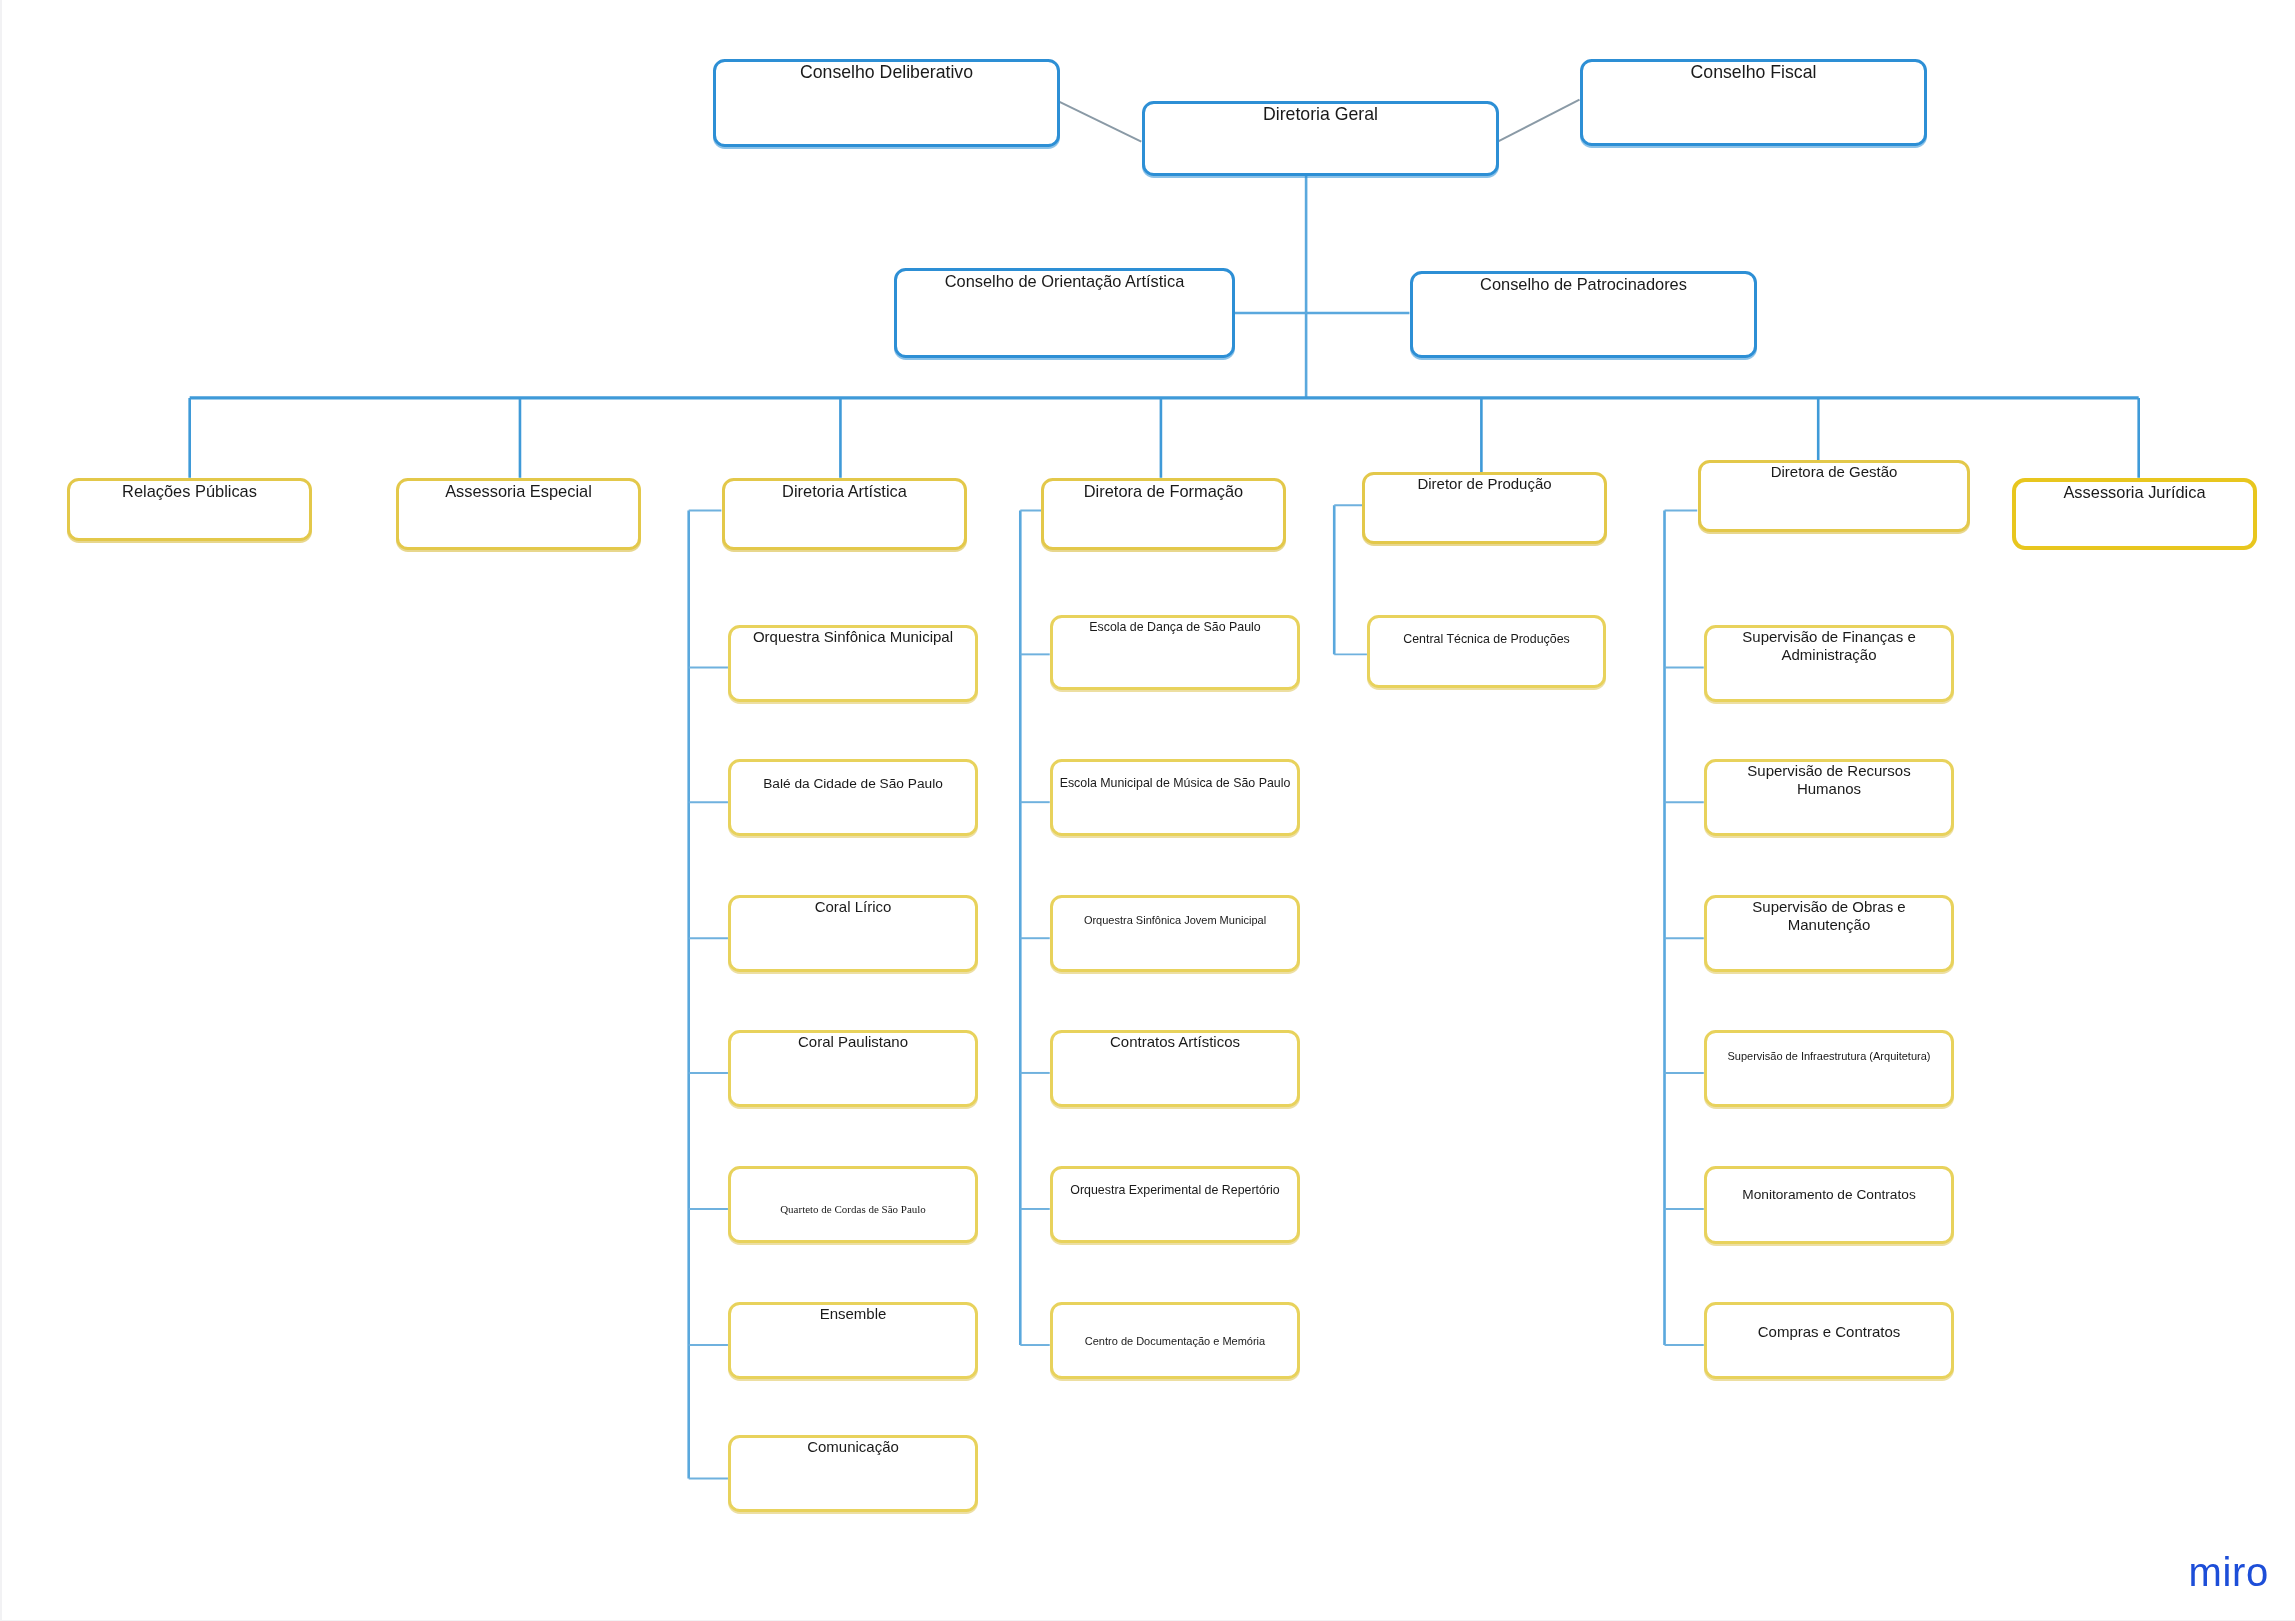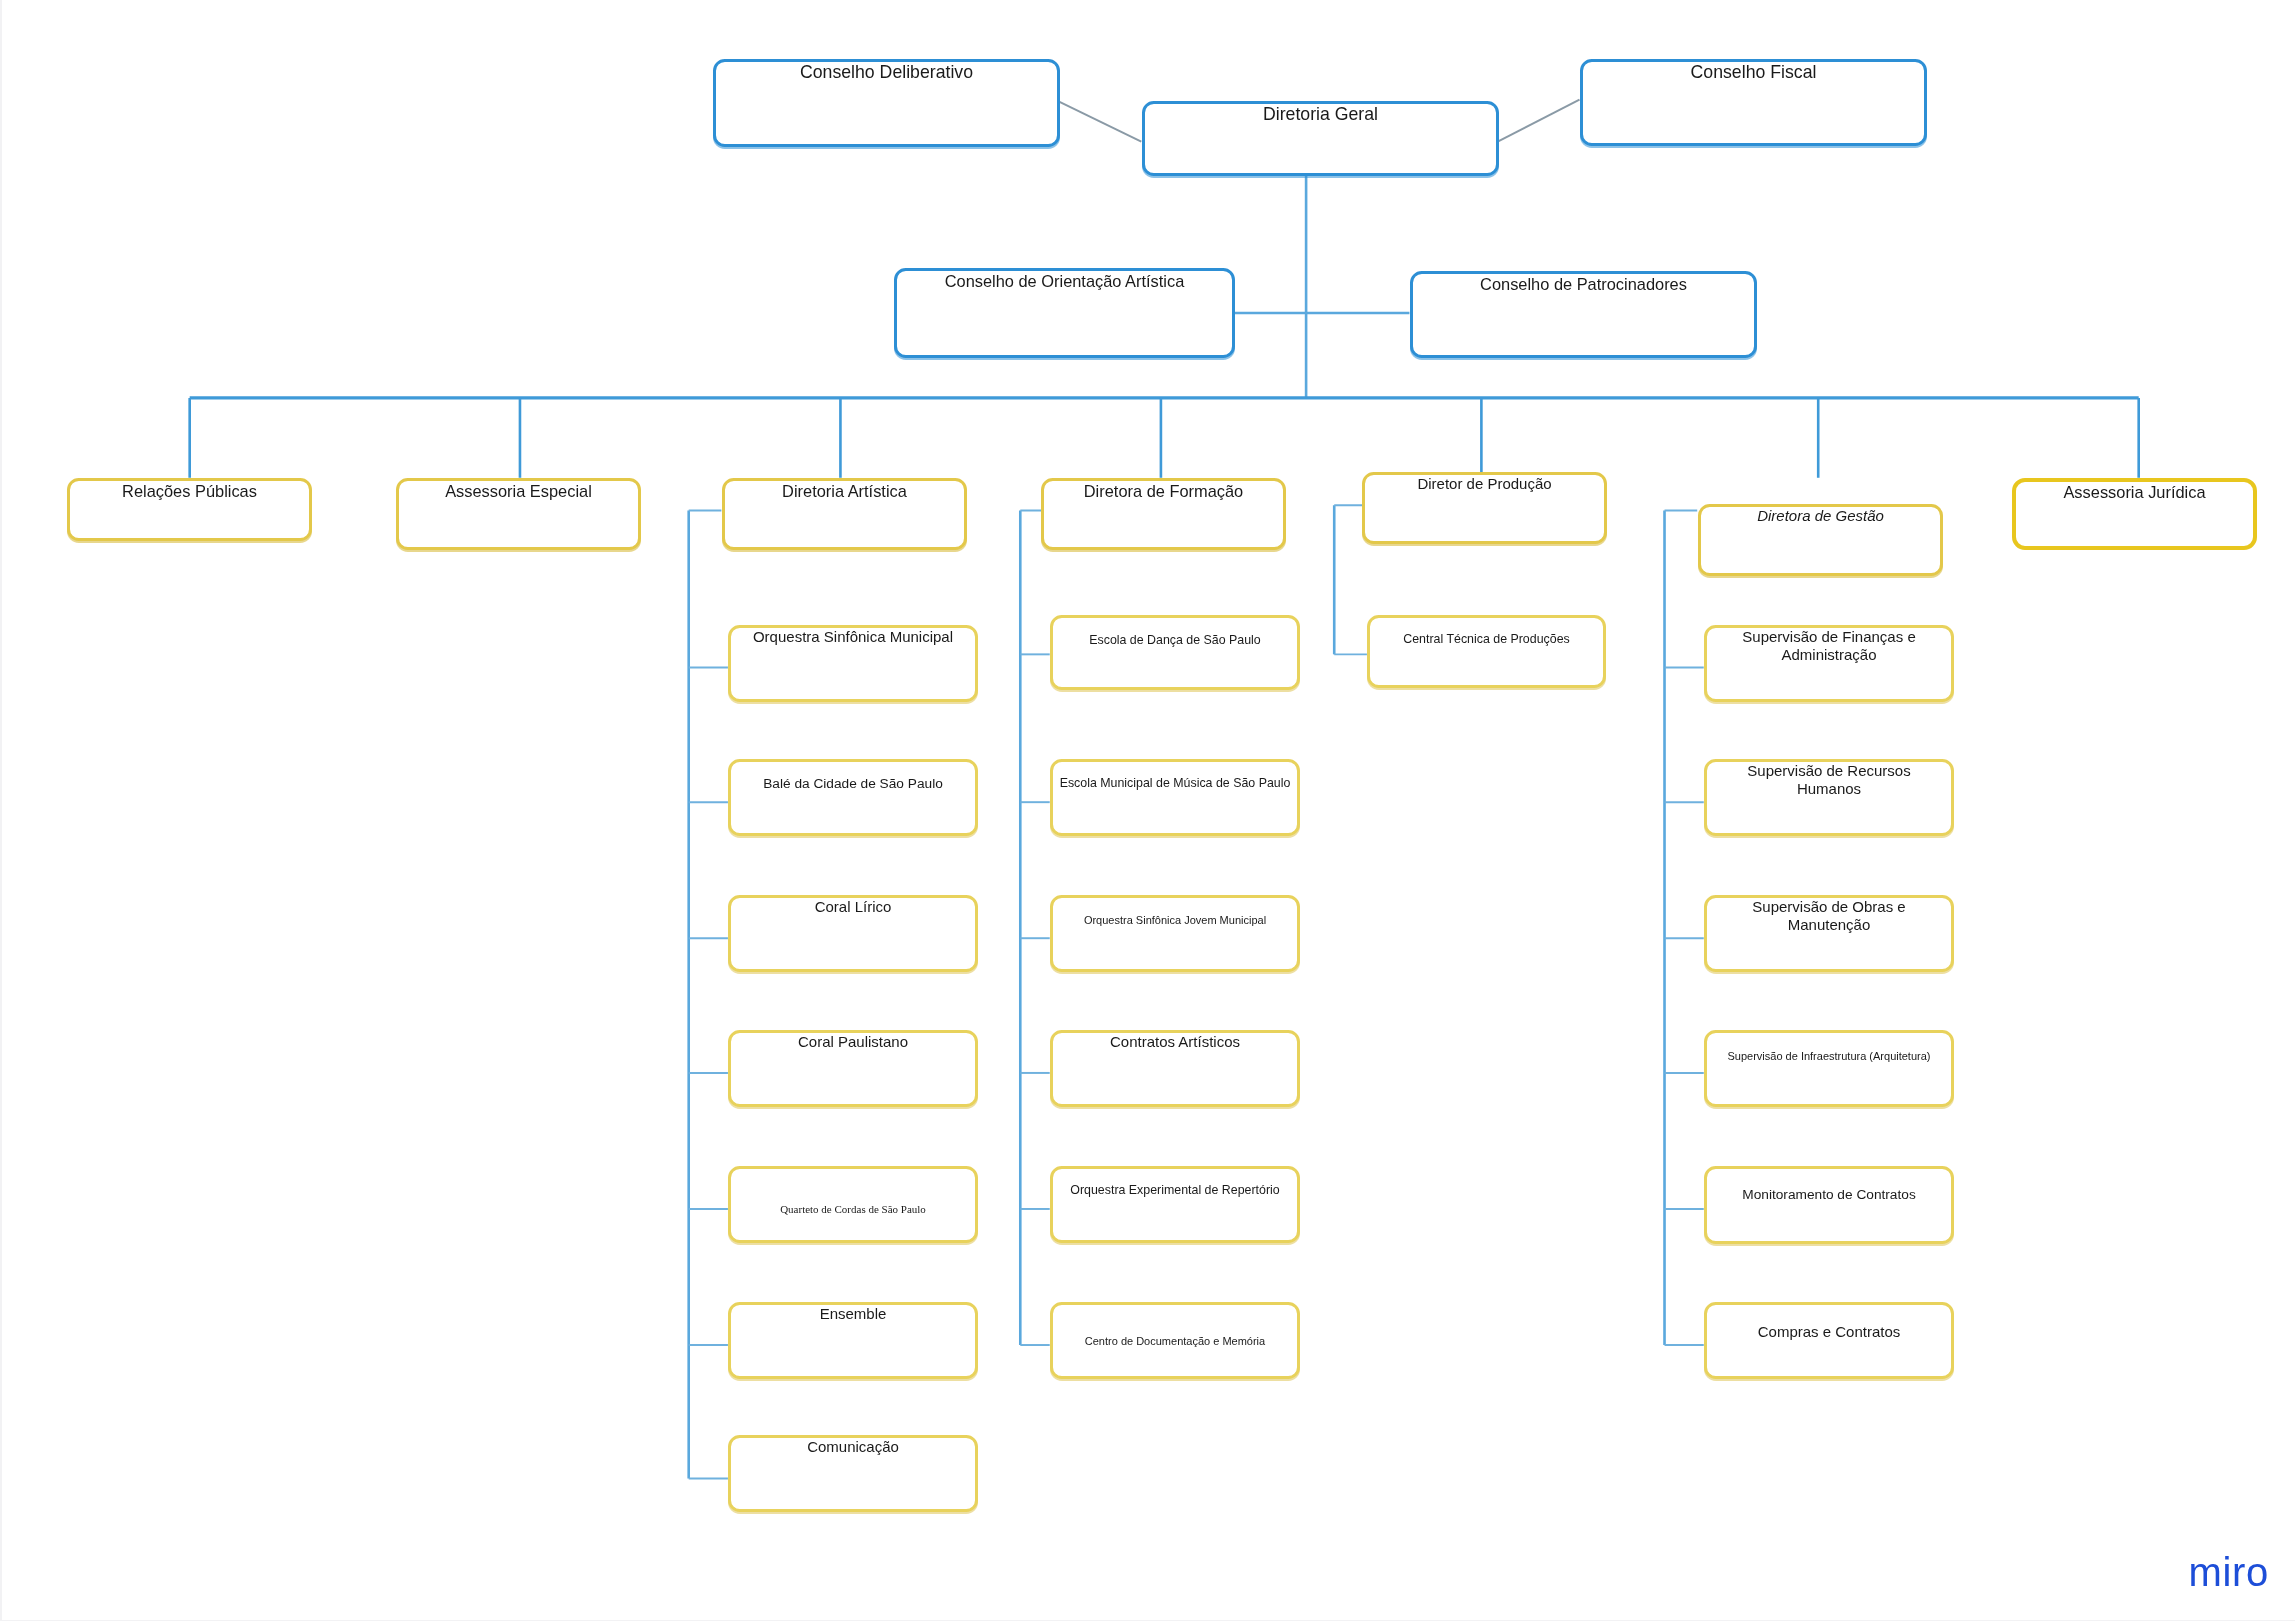--- a/index.html
+++ b/index.html
@@ -211,21 +211,21 @@
   </div>
 
   <div class="node gold" style="left:1041px; top:478px; width:245px; height:72px;">
     <span class="label t-md2">Diretora de Formação</span>
   </div>
 
   <div class="node gold" style="left:1362px; top:472px; width:245px; height:72px;">
     <span class="label t-sm2">Diretor de Produção</span>
   </div>
 
-  <div class="node gold" style="left:1698px; top:504px; width:245px; height:72px;font-style:italic;">
+  <div class="node gold" style="left:1698px; top:460px; width:272px; height:72px;">
     <span class="label t-sm2">Diretora de Gestão</span>
   </div>
 
   <div class="node gold-solid" style="left:2012px; top:478px; width:245px; height:72px;">
     <span class="label t-md2">Assessoria Jurídica</span>
   </div>
 
   <div class="node gold-lite" style="left:728px; top:625px; width:250px; height:77px;">
     <span class="label t-sm">Orquestra Sinfônica Municipal</span>
   </div>
@@ -248,21 +248,21 @@
 
   <div class="node gold-lite" style="left:728px; top:1302px; width:250px; height:77px;">
     <span class="label t-sm2">Ensemble</span>
   </div>
 
   <div class="node gold-lite" style="left:728px; top:1435px; width:250px; height:77px;">
     <span class="label t-sm2">Comunicação</span>
   </div>
 
   <div class="node gold-lite" style="left:1050px; top:615px; width:250px; height:75px;">
-    <span class="label t-xxs" style="padding-top:15px;">Escola de Dança de São Paulo</span>
+    <span class="label t-xxs" style="padding-top:2px;">Escola de Dança de São Paulo</span>
   </div>
 
   <div class="node gold-lite" style="left:1050px; top:759px; width:250px; height:77px;">
     <span class="label t-xxs" style="padding-top:14.4px;">Escola Municipal de Música de São Paulo</span>
   </div>
 
   <div class="node gold-lite" style="left:1050px; top:895px; width:250px; height:77px;">
     <span class="label t-xs" style="padding-top:16.4px;">Orquestra Sinfônica Jovem Municipal</span>
   </div>
 

